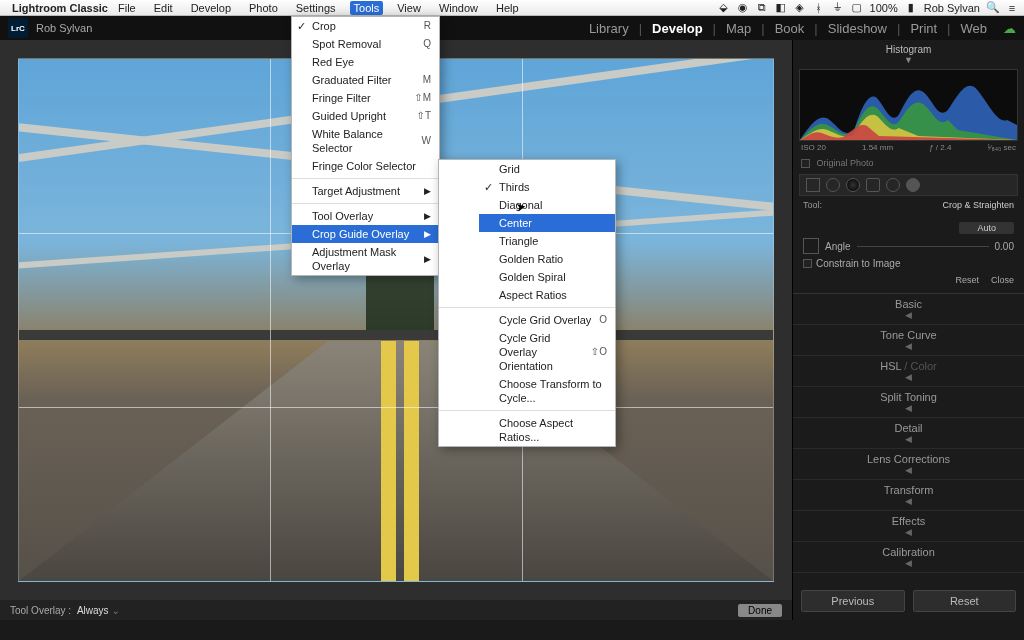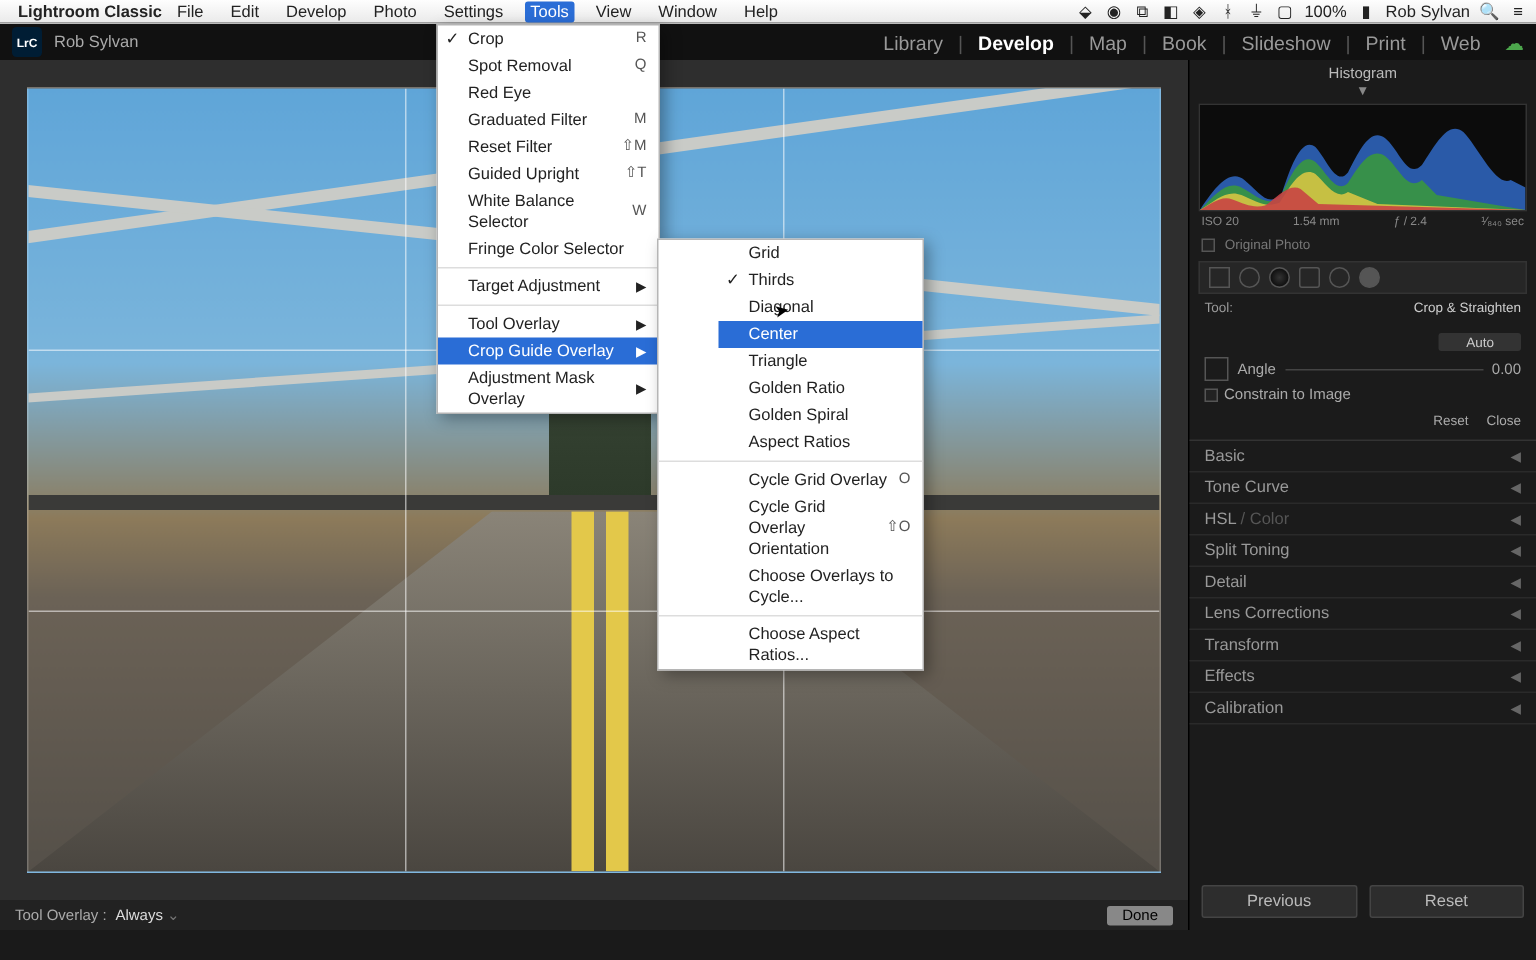--- a/index.html
+++ b/index.html
@@ -71,21 +71,21 @@
 
   .tool-label-row { display:flex; justify-content:space-between; padding:4px 10px; font-size:9px; color:#999; }
   .crop-section { padding: 4px 10px 8px; border-bottom: 1px solid #333; }
   .crop-row { display:flex; justify-content: space-between; align-items:center; font-size:10px; color:#aaa; margin: 4px 0; }
   .crop-row .icon { width:16px; height:16px; border:1px solid #555; margin-right:6px; display:inline-block; }
   .lock { color: #c5a94a; }
   .slider-line { flex:1; height:1px; background:#444; margin: 0 6px; }
   .auto-btn { font-size:9px; color:#ccc; background:#333; padding:1px 18px; border-radius:2px; }
   .reset-close { display:flex; justify-content:flex-end; gap:12px; font-size:9px; color:#aaa; margin-top:6px; }
 
-  .panel-row { display:flex; justify-content:space-between; align-items:center; padding:4px 10px; border-bottom:1px solid #2a2a2a; font-size:11px; color:#999; }
+  .panel-row { display:flex; justify-content:space-between; align-items:center; padding:4px 10px; border-bottom:1px solid #2a2a2a; font-size:11px; color:#999;flex-direction:column; }
   .panel-row .tri2 { color:#666; font-size:9px; }
   .hsl-dim { color:#555; }
 
   .bottom-buttons { margin-top:auto; display:flex; gap:8px; padding:8px; }
   .big-btn { flex:1; background:#2d2d2d; border:1px solid #444; color:#bbb; text-align:center; padding:4px 0; font-size:11px; border-radius:2px; }
 
   
   .dropdown { position: absolute; top: 16px; left: 291px; width: 149px; background: #fff; border: 1px solid #b5b5b5; box-shadow: 3px 3px 10px rgba(0,0,0,.35); font-size: 11px; color: #222; z-index: 100; }
   .dropdown .row { display:flex; align-items:center; justify-content:space-between; padding: 2px 8px 2px 20px; position:relative; line-height:14px; }
   .dropdown .row.highlight { background:#2a6dd6; color:#fff; }
@@ -304,21 +304,21 @@
     </div>
     <div class="row">
       <span>Red Eye</span>
       <span class="shortcut"></span>
     </div>
     <div class="row">
       <span>Graduated Filter</span>
       <span class="shortcut">M</span>
     </div>
     <div class="row">
-      <span>Reset Filter</span>
+      <span>Fringe Filter</span>
       <span class="shortcut">⇧M</span>
     </div>
     <div class="row">
       <span>Guided Upright</span>
       <span class="shortcut">⇧T</span>
     </div>
     <div class="row">
       <span>White Balance Selector</span>
       <span class="shortcut">W</span>
     </div>
@@ -383,21 +383,21 @@
     <div class="divider"></div>
     <div class="row">
       <span>Cycle Grid Overlay</span>
       <span class="shortcut">O</span>
     </div>
     <div class="row">
       <span>Cycle Grid Overlay Orientation</span>
       <span class="shortcut">⇧O</span>
     </div>
     <div class="row">
-      <span>Choose Overlays to Cycle...</span>
+      <span>Choose Transform to Cycle...</span>
       <span class="shortcut"></span>
     </div>
     <div class="divider"></div>
     <div class="row">
       <span>Choose Aspect Ratios...</span>
       <span class="shortcut"></span>
     </div>
   </div>
 
 <div class="cursor">➤</div>

